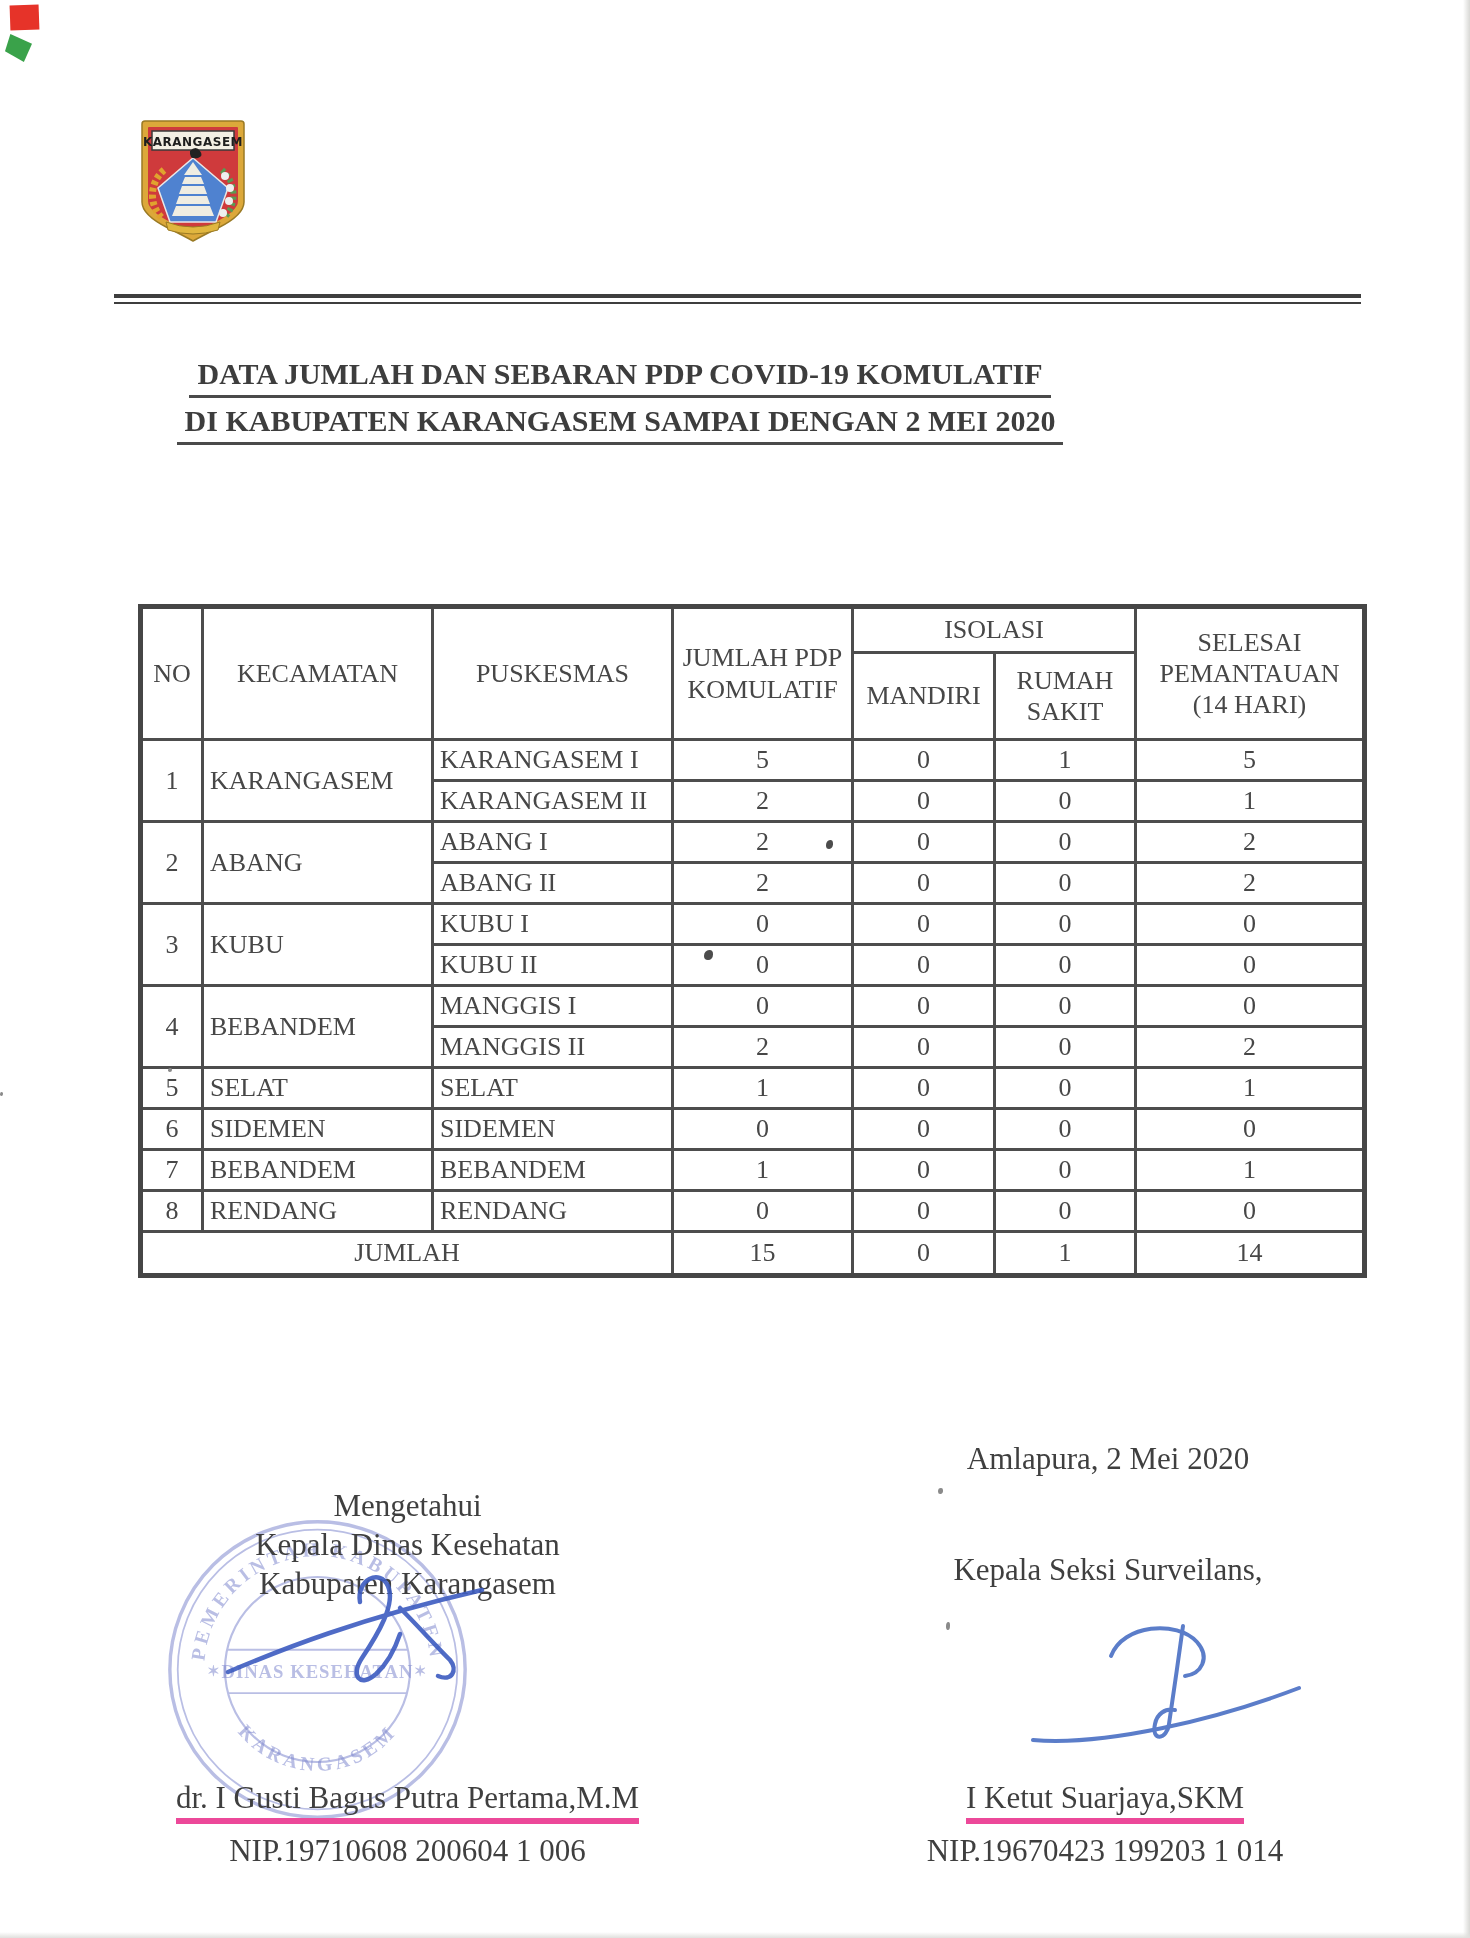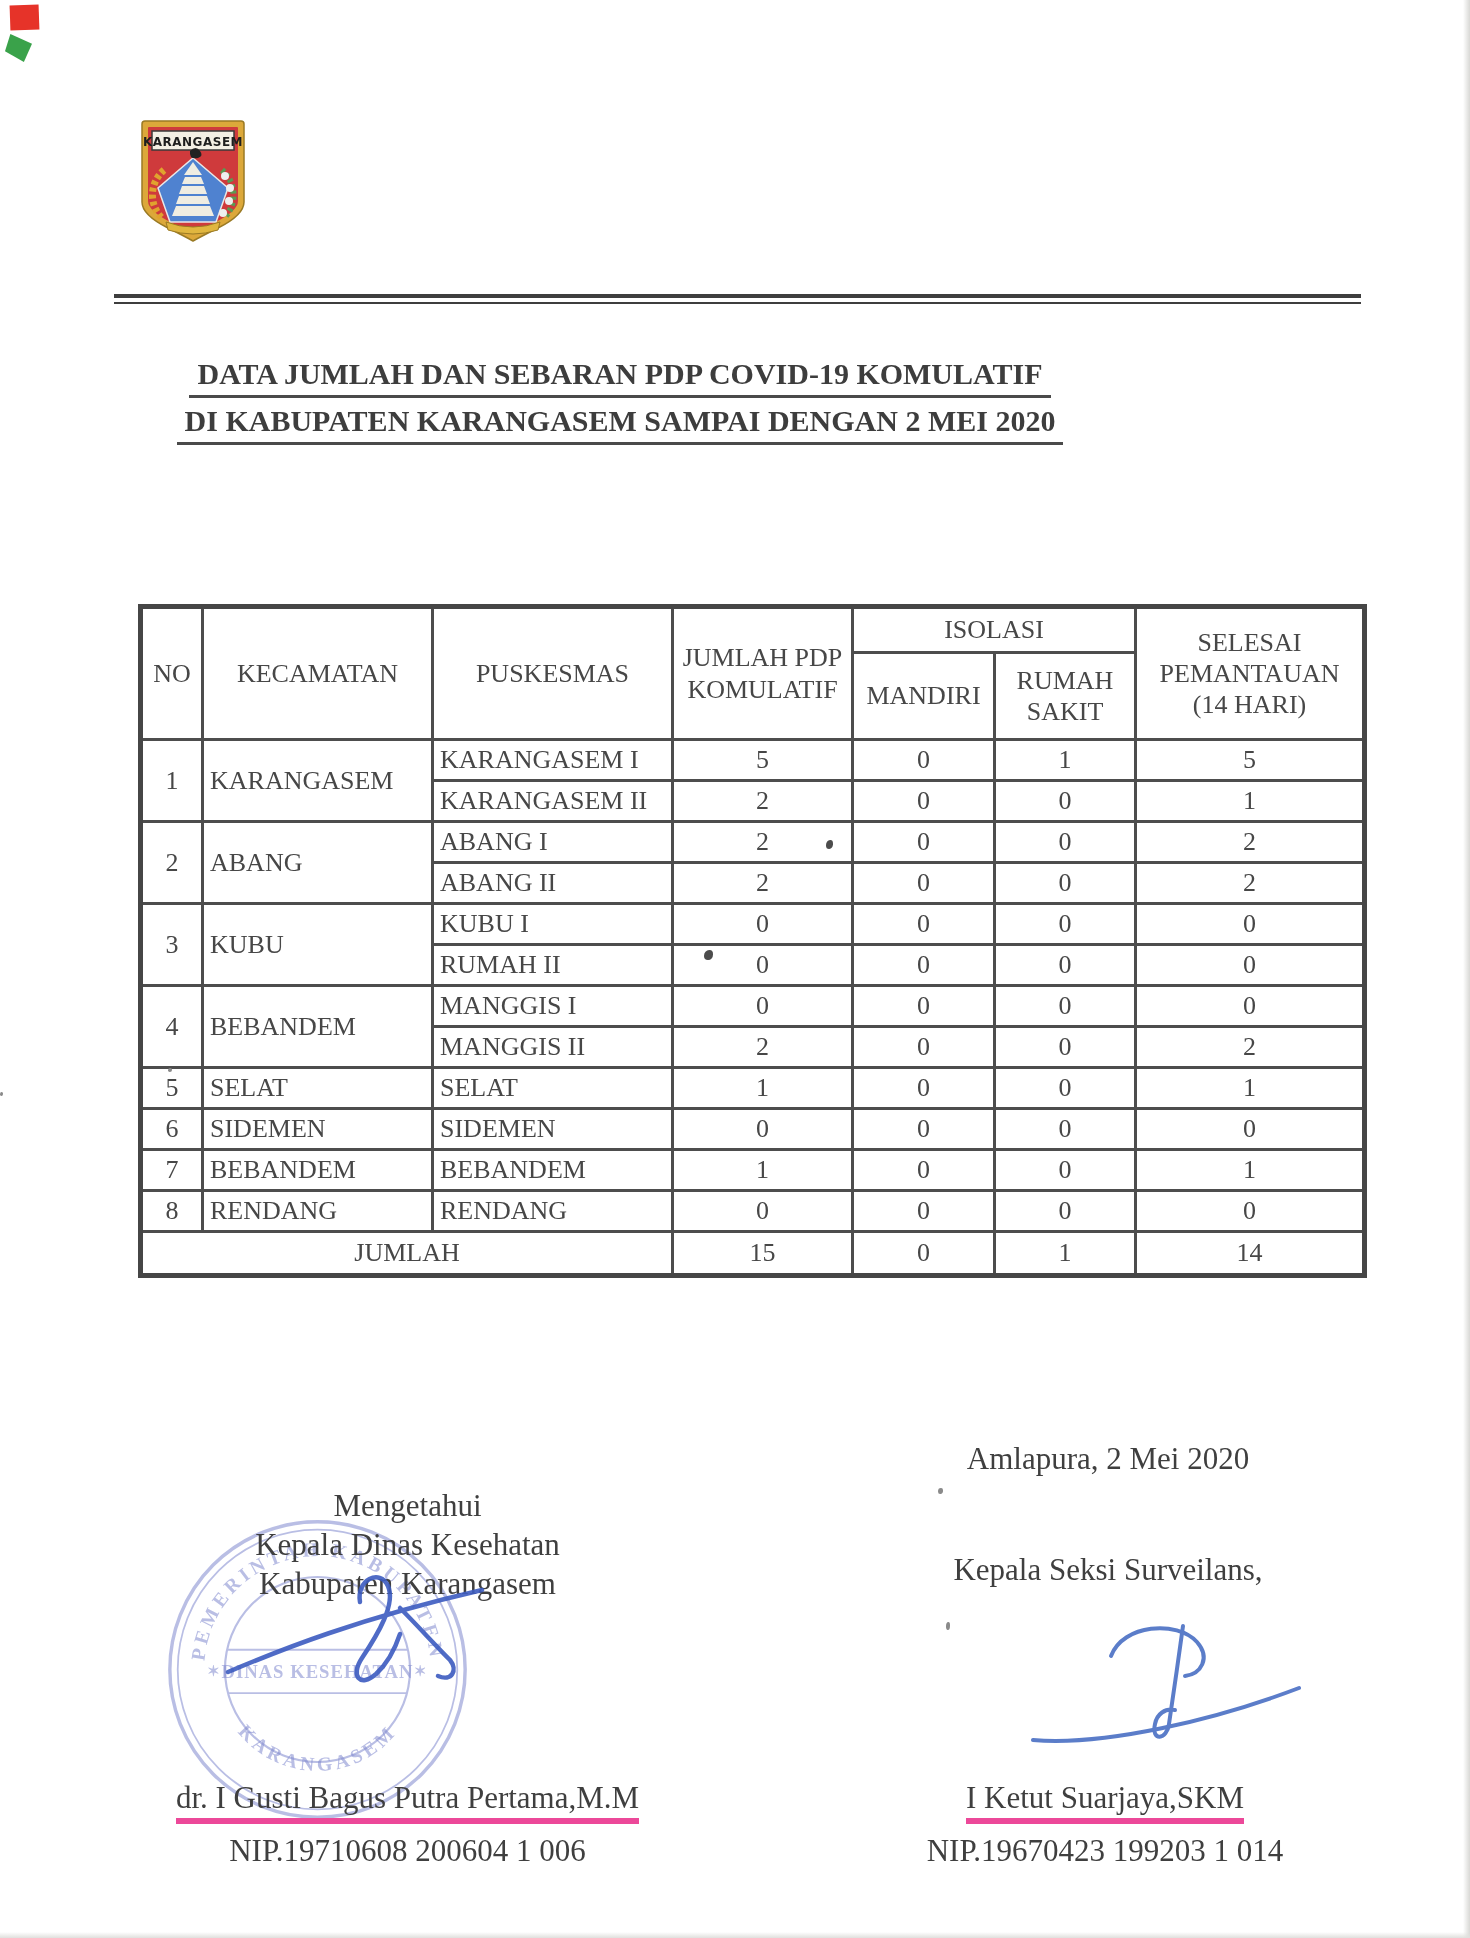--- a/index.html
+++ b/index.html
@@ -157,21 +157,21 @@
       <tr>
         <td class="c" rowspan="2">3</td>
         <td class="l" rowspan="2">KUBU</td>
         <td class="l">KUBU I</td>
         <td class="c">0</td>
         <td class="c">0</td>
         <td class="c">0</td>
         <td class="c">0</td>
       </tr>
       <tr>
-        <td class="l">RUMAH II</td>
+        <td class="l">KUBU II</td>
         <td class="c">0</td>
         <td class="c">0</td>
         <td class="c">0</td>
         <td class="c">0</td>
       </tr>
       <tr>
         <td class="c" rowspan="2">4</td>
         <td class="l" rowspan="2">BEBANDEM</td>
         <td class="l">MANGGIS I</td>
         <td class="c">0</td>

